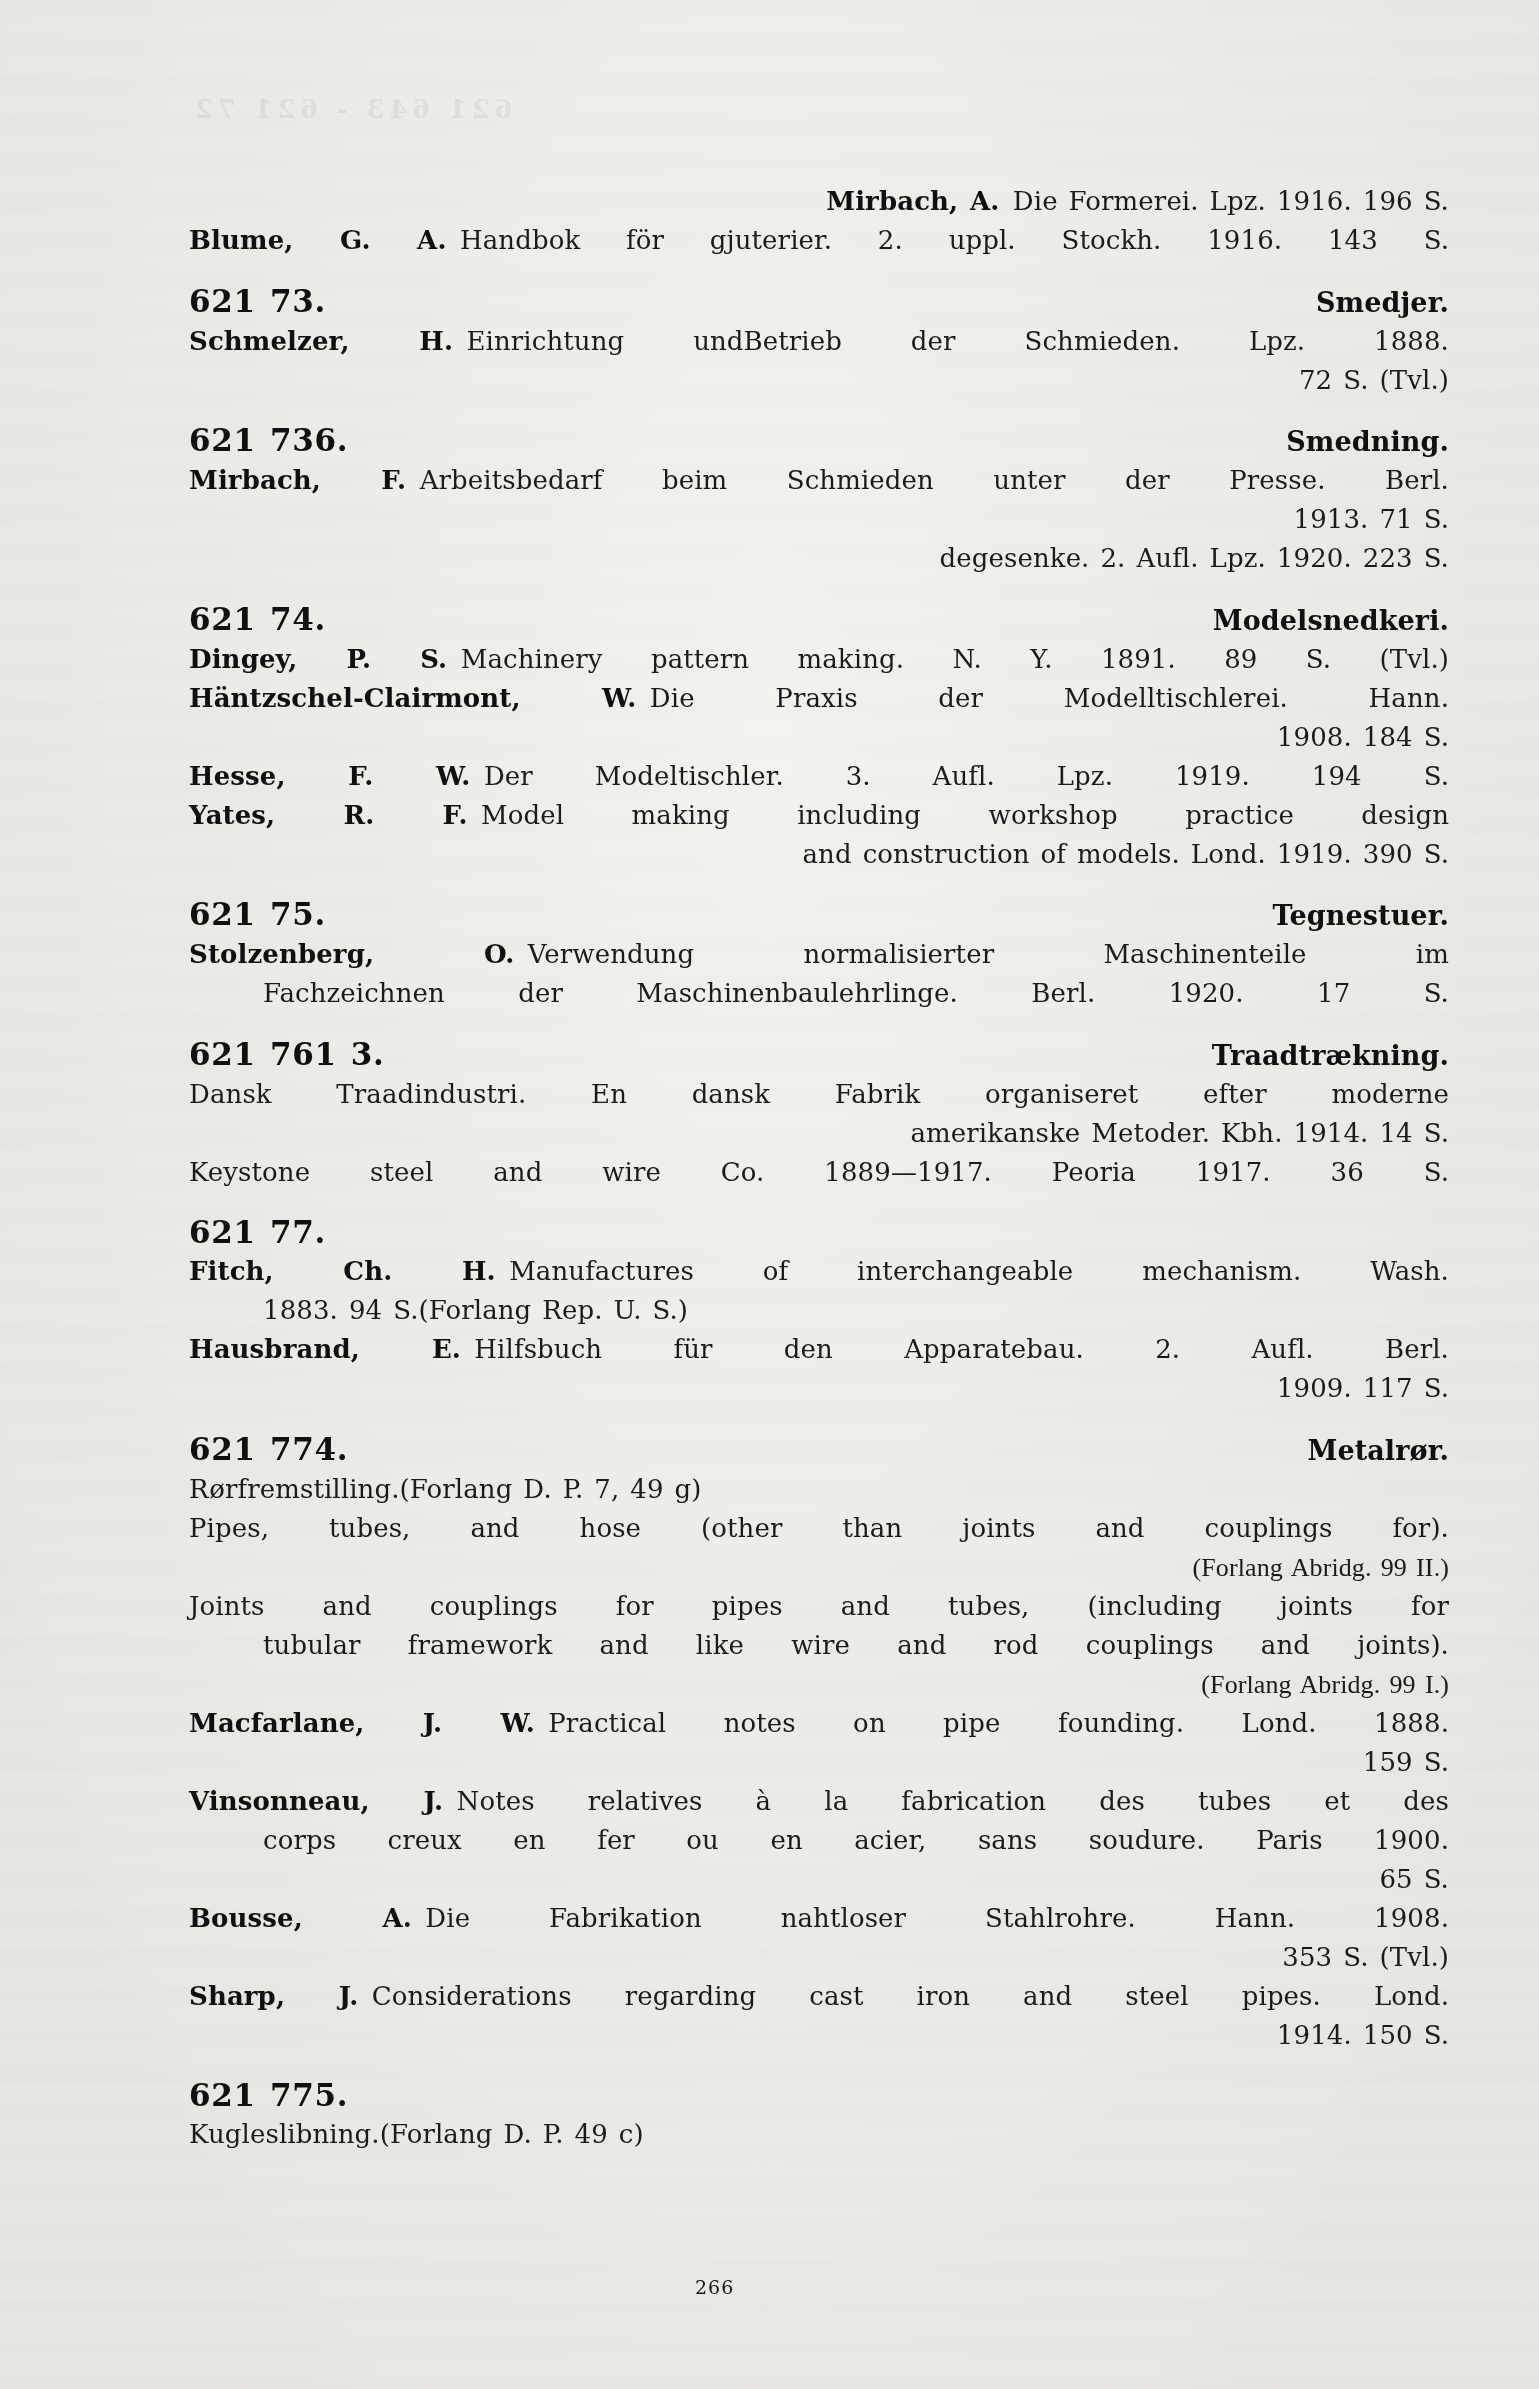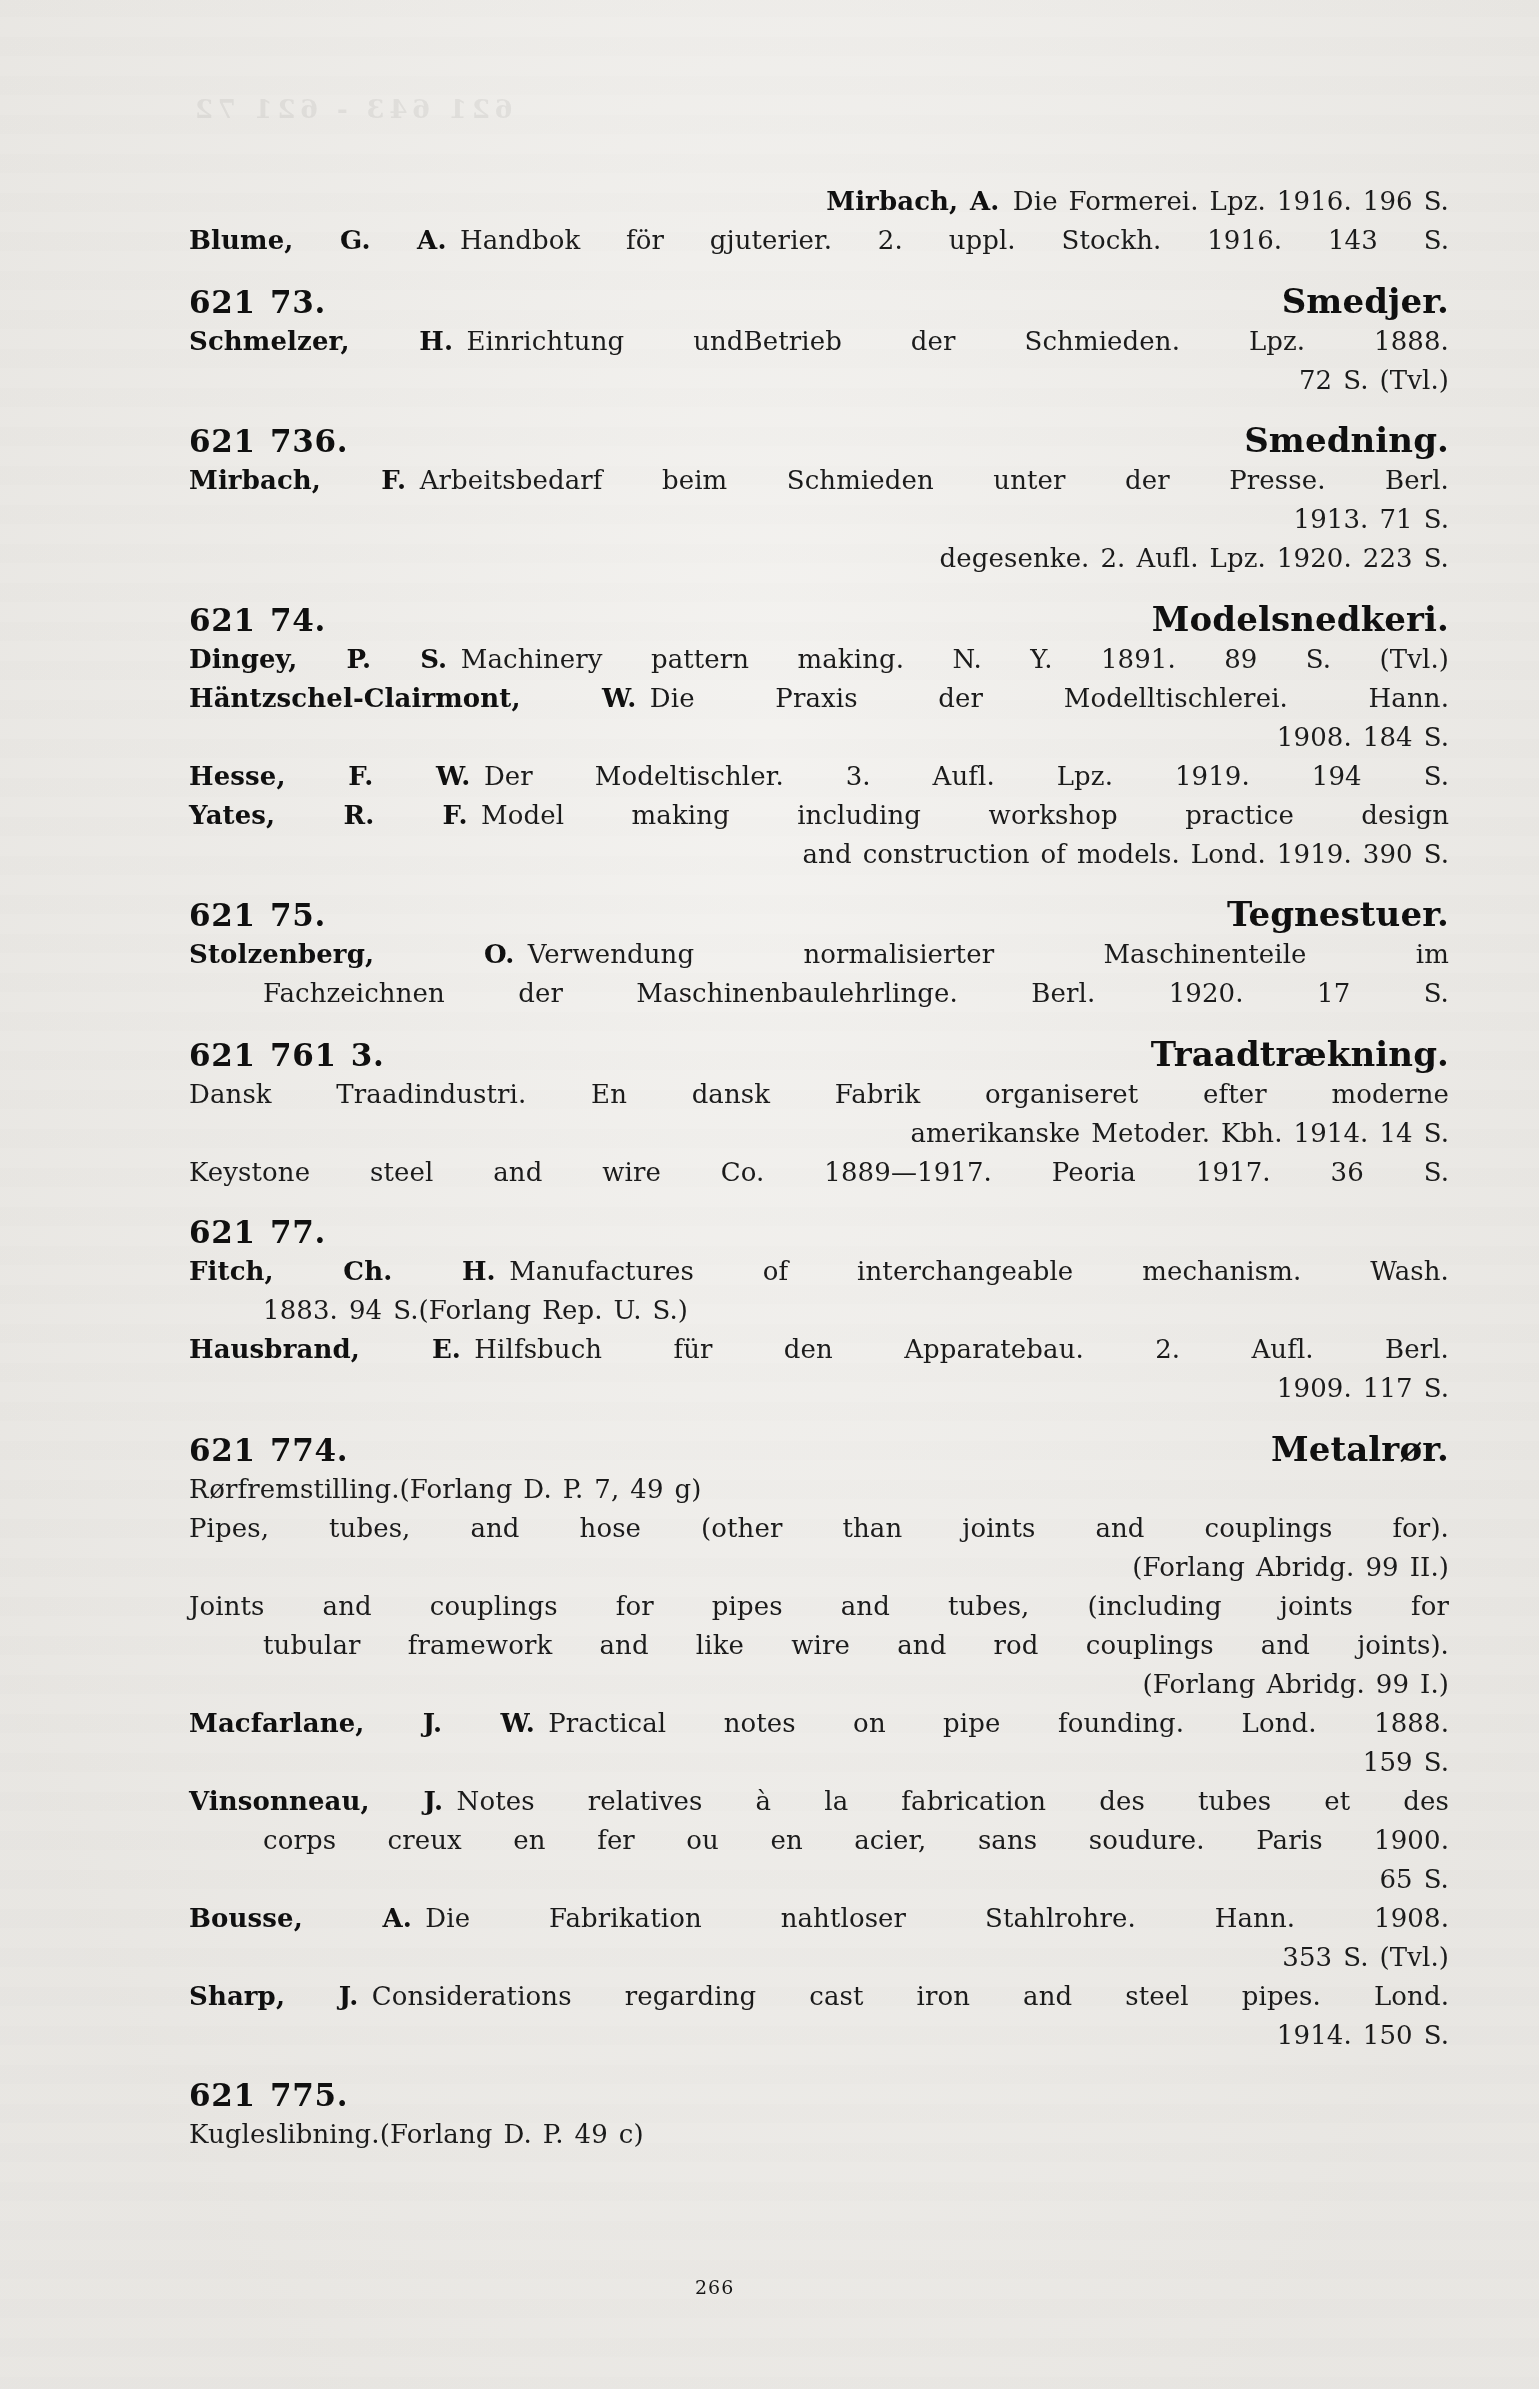--- a/index.html
+++ b/index.html
@@ -46,28 +46,28 @@
     gap:32px;
   }
   .heading .num{
     font-weight:bold;
     font-size:31px;
     letter-spacing:0.7px;
     color:#101010;
   }
   .heading .ttl{
     font-weight:bold;
-    font-size:34px;
+    font-size:27px;
     color:#101010;
   }
   .entry{margin:0;}
   .line{min-height:39px;}
   .a-l{text-align:right;}
   .a-j{text-align:justify;text-align-last:justify;}
-  .a-r{text-align:right;}
+  .a-r{text-align:right;font-family:Liberation Serif, serif;}
   .a-s{display:flex;}
   .i1{padding-left:74px;}
   .author{font-weight:bold;color:#101010;margin-right:13.4px;}
   .pagenum{
     margin-top:114px;
     text-indent:506px;
     font-size:19px;
     letter-spacing:1px;
     color:#161616;
   }

